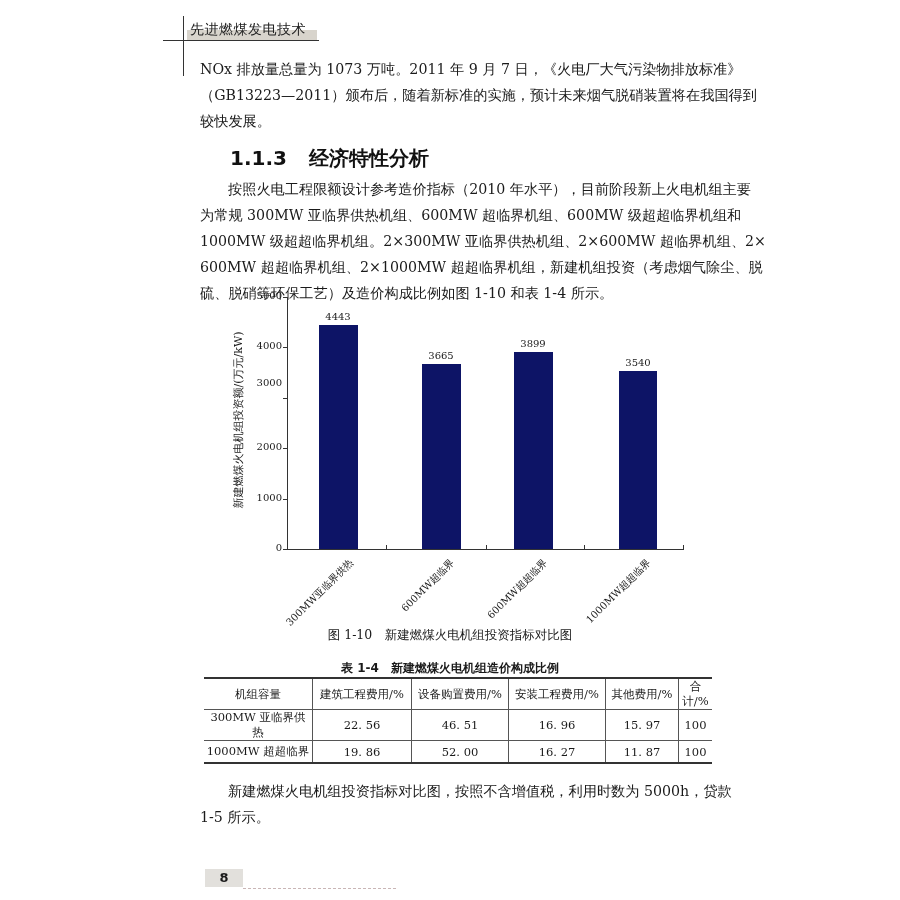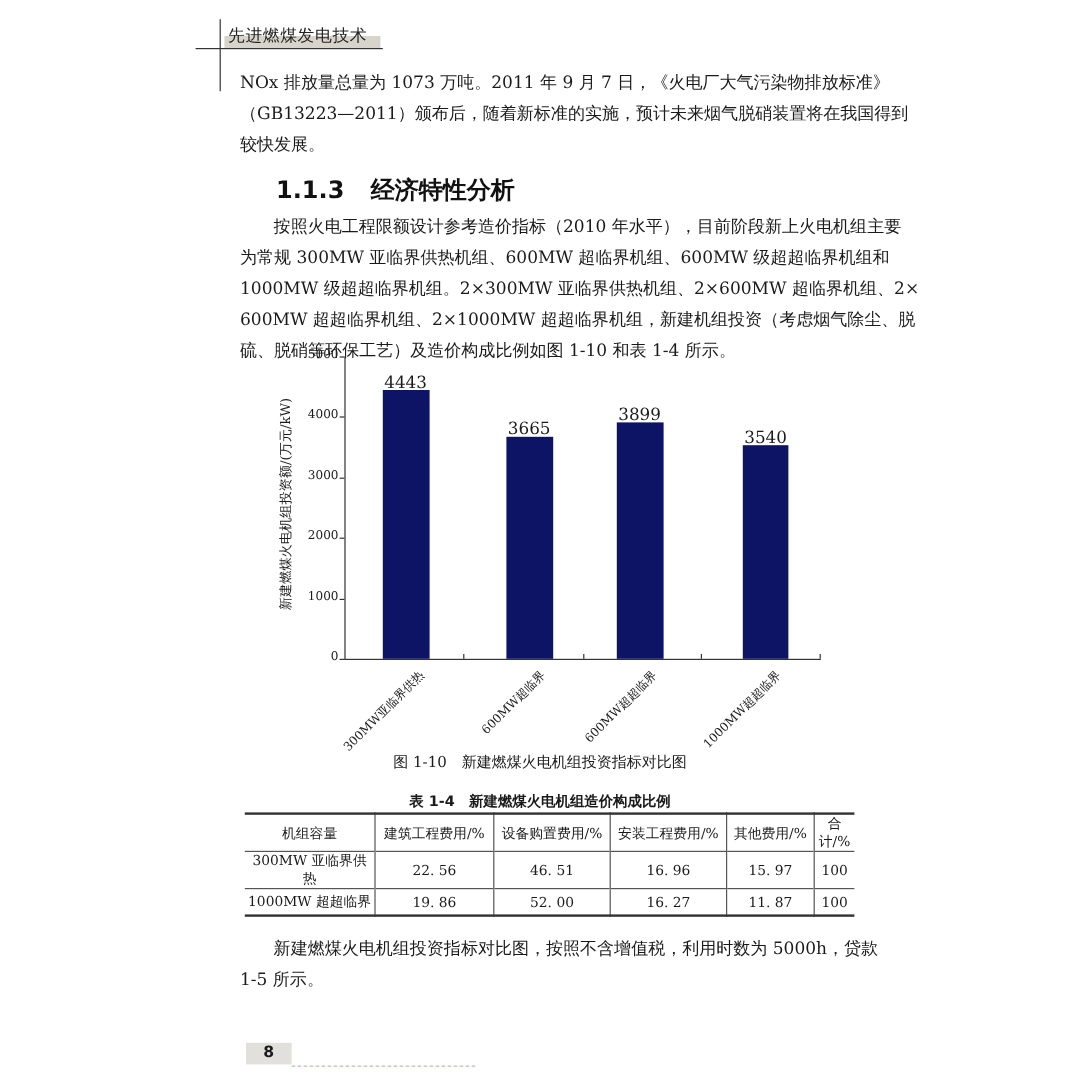--- a/index.html
+++ b/index.html
@@ -17,21 +17,21 @@
          font-weight:bold; font-size:20px; color:#111; }
   .sec .num { margin-right:22px; }
   .ylabel { position:absolute; left:238px; top:420px; transform:translate(-50%,-50%) rotate(-90deg);
             font-size:11px; white-space:nowrap; transform-origin:center; }
   .yaxis { position:absolute; left:287px; top:297px; width:1px; height:253px; background:#333; }
   .xaxis { position:absolute; left:287px; top:549px; width:397px; height:1px; background:#333; }
   .ytick { position:absolute; left:283px; width:4px; height:1px; background:#333; }
   .ytlab { position:absolute; width:40px; left:242px; text-align:right; font-size:10px; }
   .xtick { position:absolute; top:545px; width:1px; height:4px; background:#333; }
   .bar { position:absolute; background:#0d1466; }
-  .blab { position:absolute; width:60px; text-align:center; font-size:14px; }
+  .blab { position:absolute; width:60px; text-align:center; font-size:10px; }
   .xlab { position:absolute; font-size:10px; white-space:nowrap; transform:rotate(-45deg); transform-origin:right top; text-align:right; }
   .caption { position:absolute; left:0; width:900px; text-align:center; font-size:12.5px; }
   .tcap { position:absolute; left:0; width:900px; text-align:center; font-family:"DejaVu Sans","Liberation Sans",sans-serif;
           font-weight:bold; font-size:12px; }
   table.t { position:absolute; left:204px; top:677px; width:508px; border-collapse:collapse; font-size:11.5px; }
   table.t th, table.t td { text-align:center; height:21px; padding:0 2px; font-weight:normal; border-left:1px solid #555; }
   table.t th:first-child, table.t td:first-child { border-left:none; }
   table.t thead tr { border-top:2px solid #333; border-bottom:1px solid #555;margin-top:36px; }
   table.t tbody tr { border-bottom:1px solid #555; }
   table.t tbody tr:last-child { border-bottom:2px solid #333; }
@@ -73,21 +73,21 @@
   <div class="ytick" style="top:549px;"></div>
   <div class="ytick" style="top:499px;"></div>
   <div class="ytick" style="top:448px;"></div>
   <div class="ytick" style="top:398px;"></div>
   <div class="ytick" style="top:347px;"></div>
   <div class="ytick" style="top:297px;"></div>
 
   <div class="ytlab" style="top:542px;">0</div>
   <div class="ytlab" style="top:492px;">1000</div>
   <div class="ytlab" style="top:441px;">2000</div>
-  <div class="ytlab" style="top:391px;text-align:right;">3000</div>
+  <div class="ytlab" style="top:377px;text-align:right;">3000</div>
   <div class="ytlab" style="top:340px;">4000</div>
   <div class="ytlab" style="top:290px;">5000</div>
 
   <div class="xtick" style="left:386px;"></div>
   <div class="xtick" style="left:486px;"></div>
   <div class="xtick" style="left:584px;"></div>
   <div class="xtick" style="left:683px;"></div>
 
   <div class="bar" style="left:319px; width:39px; top:325px; height:224px;"></div>
   <div class="bar" style="left:422px; width:39px; top:364px; height:185px;"></div>

